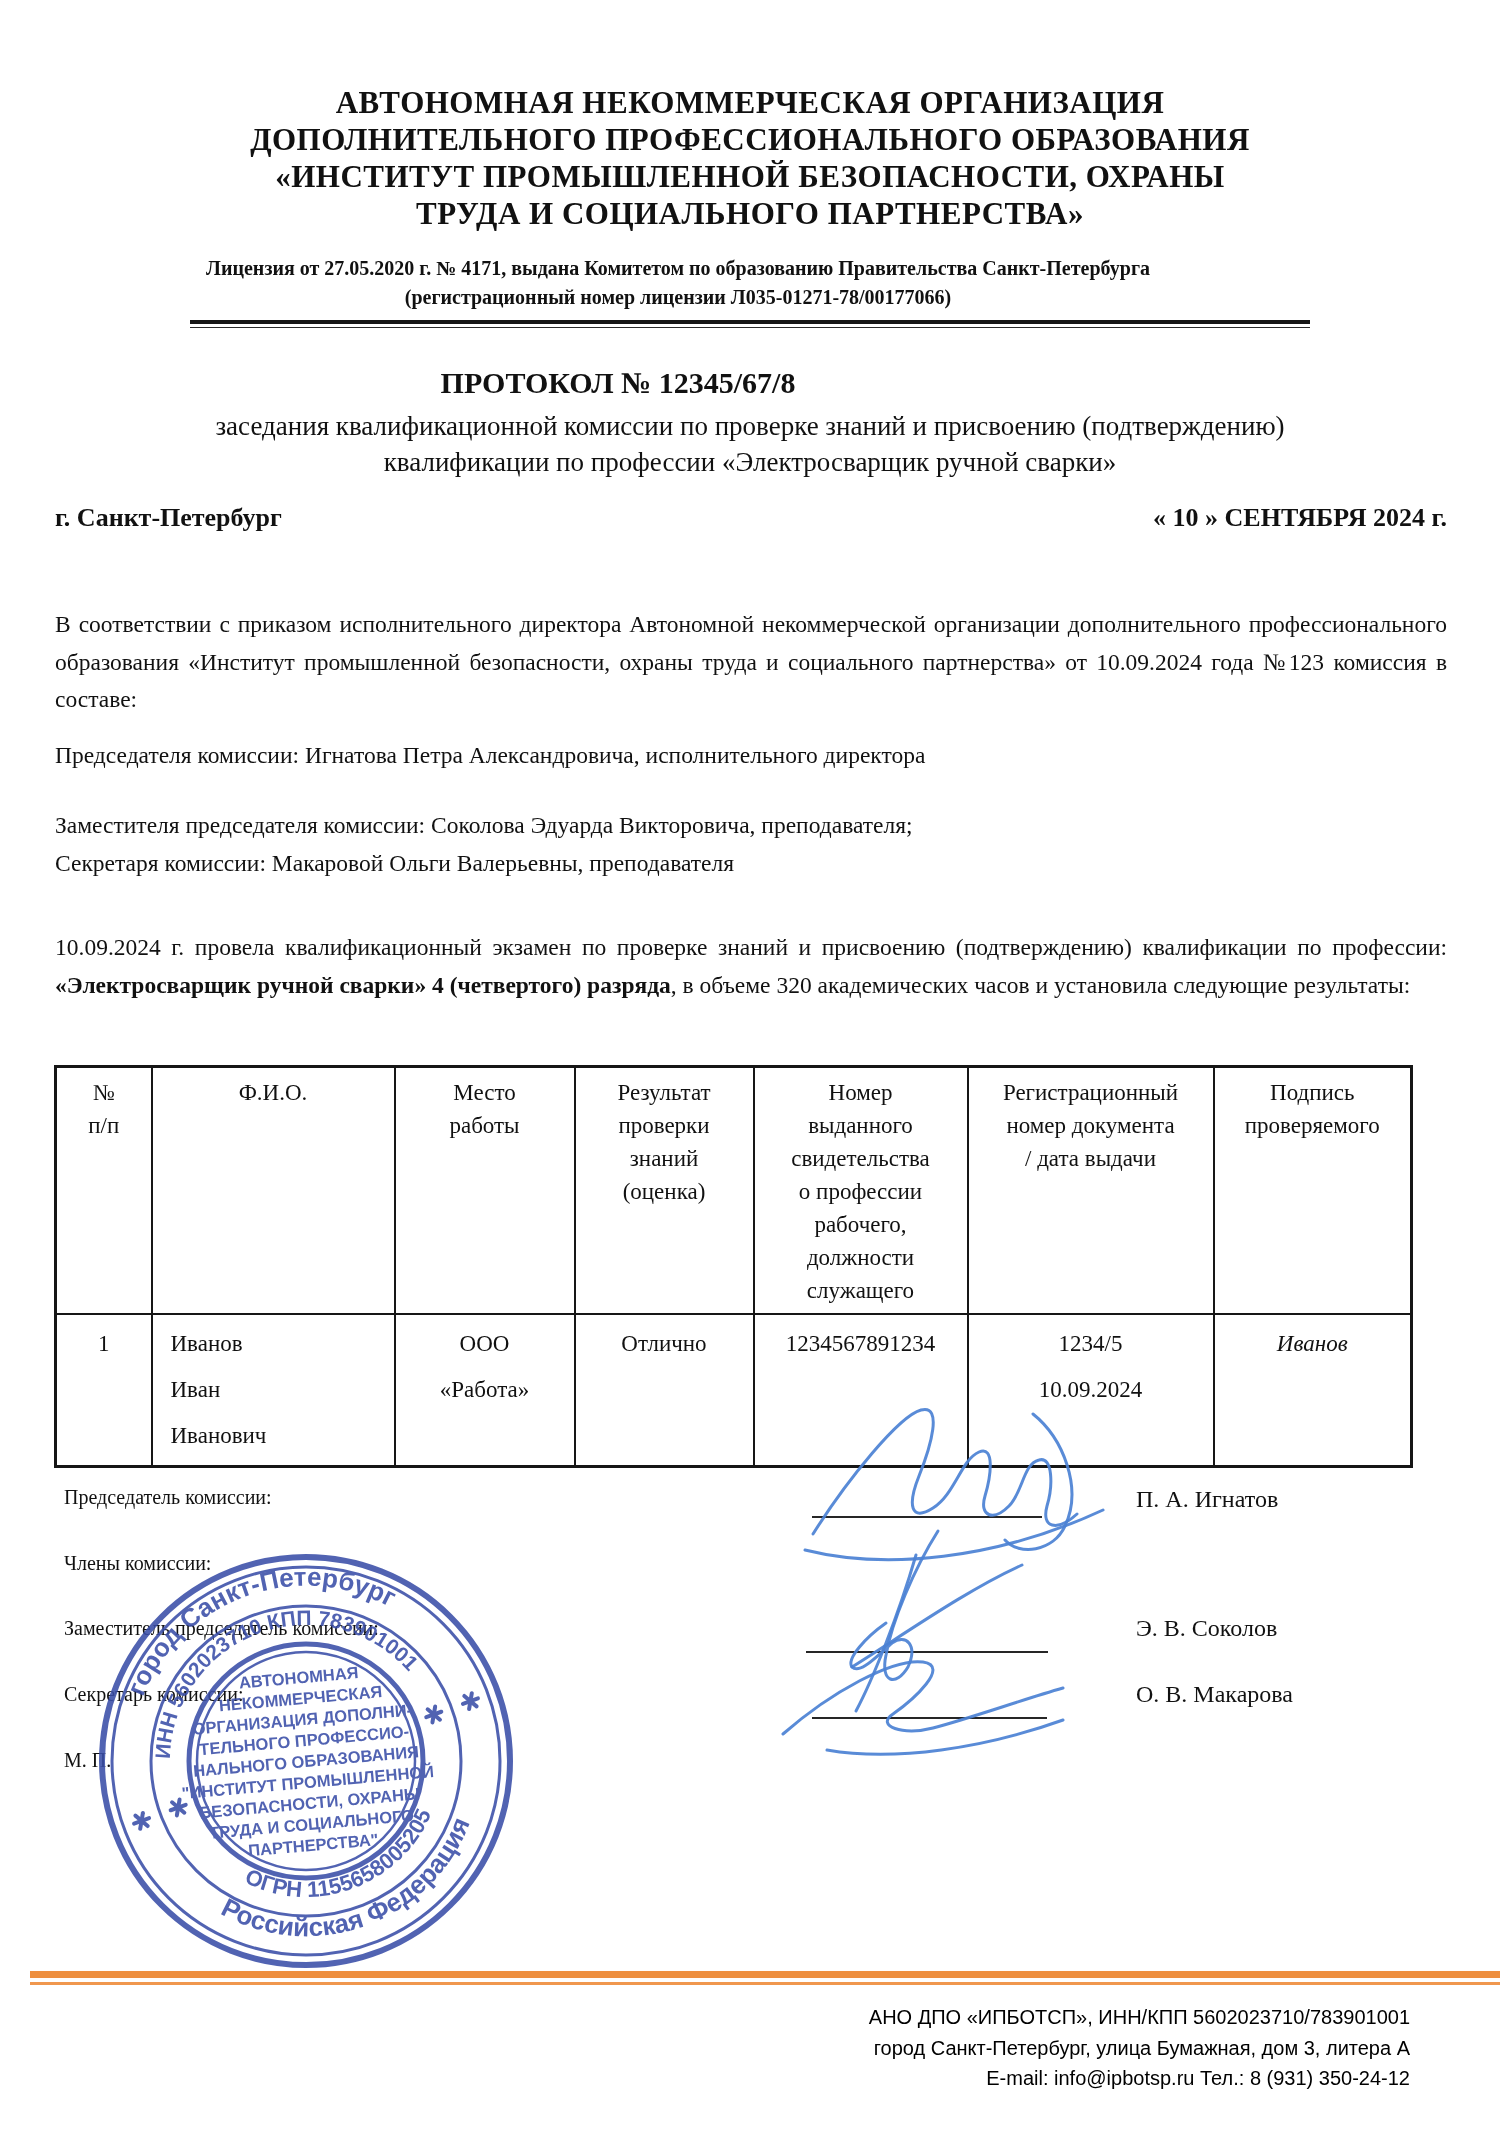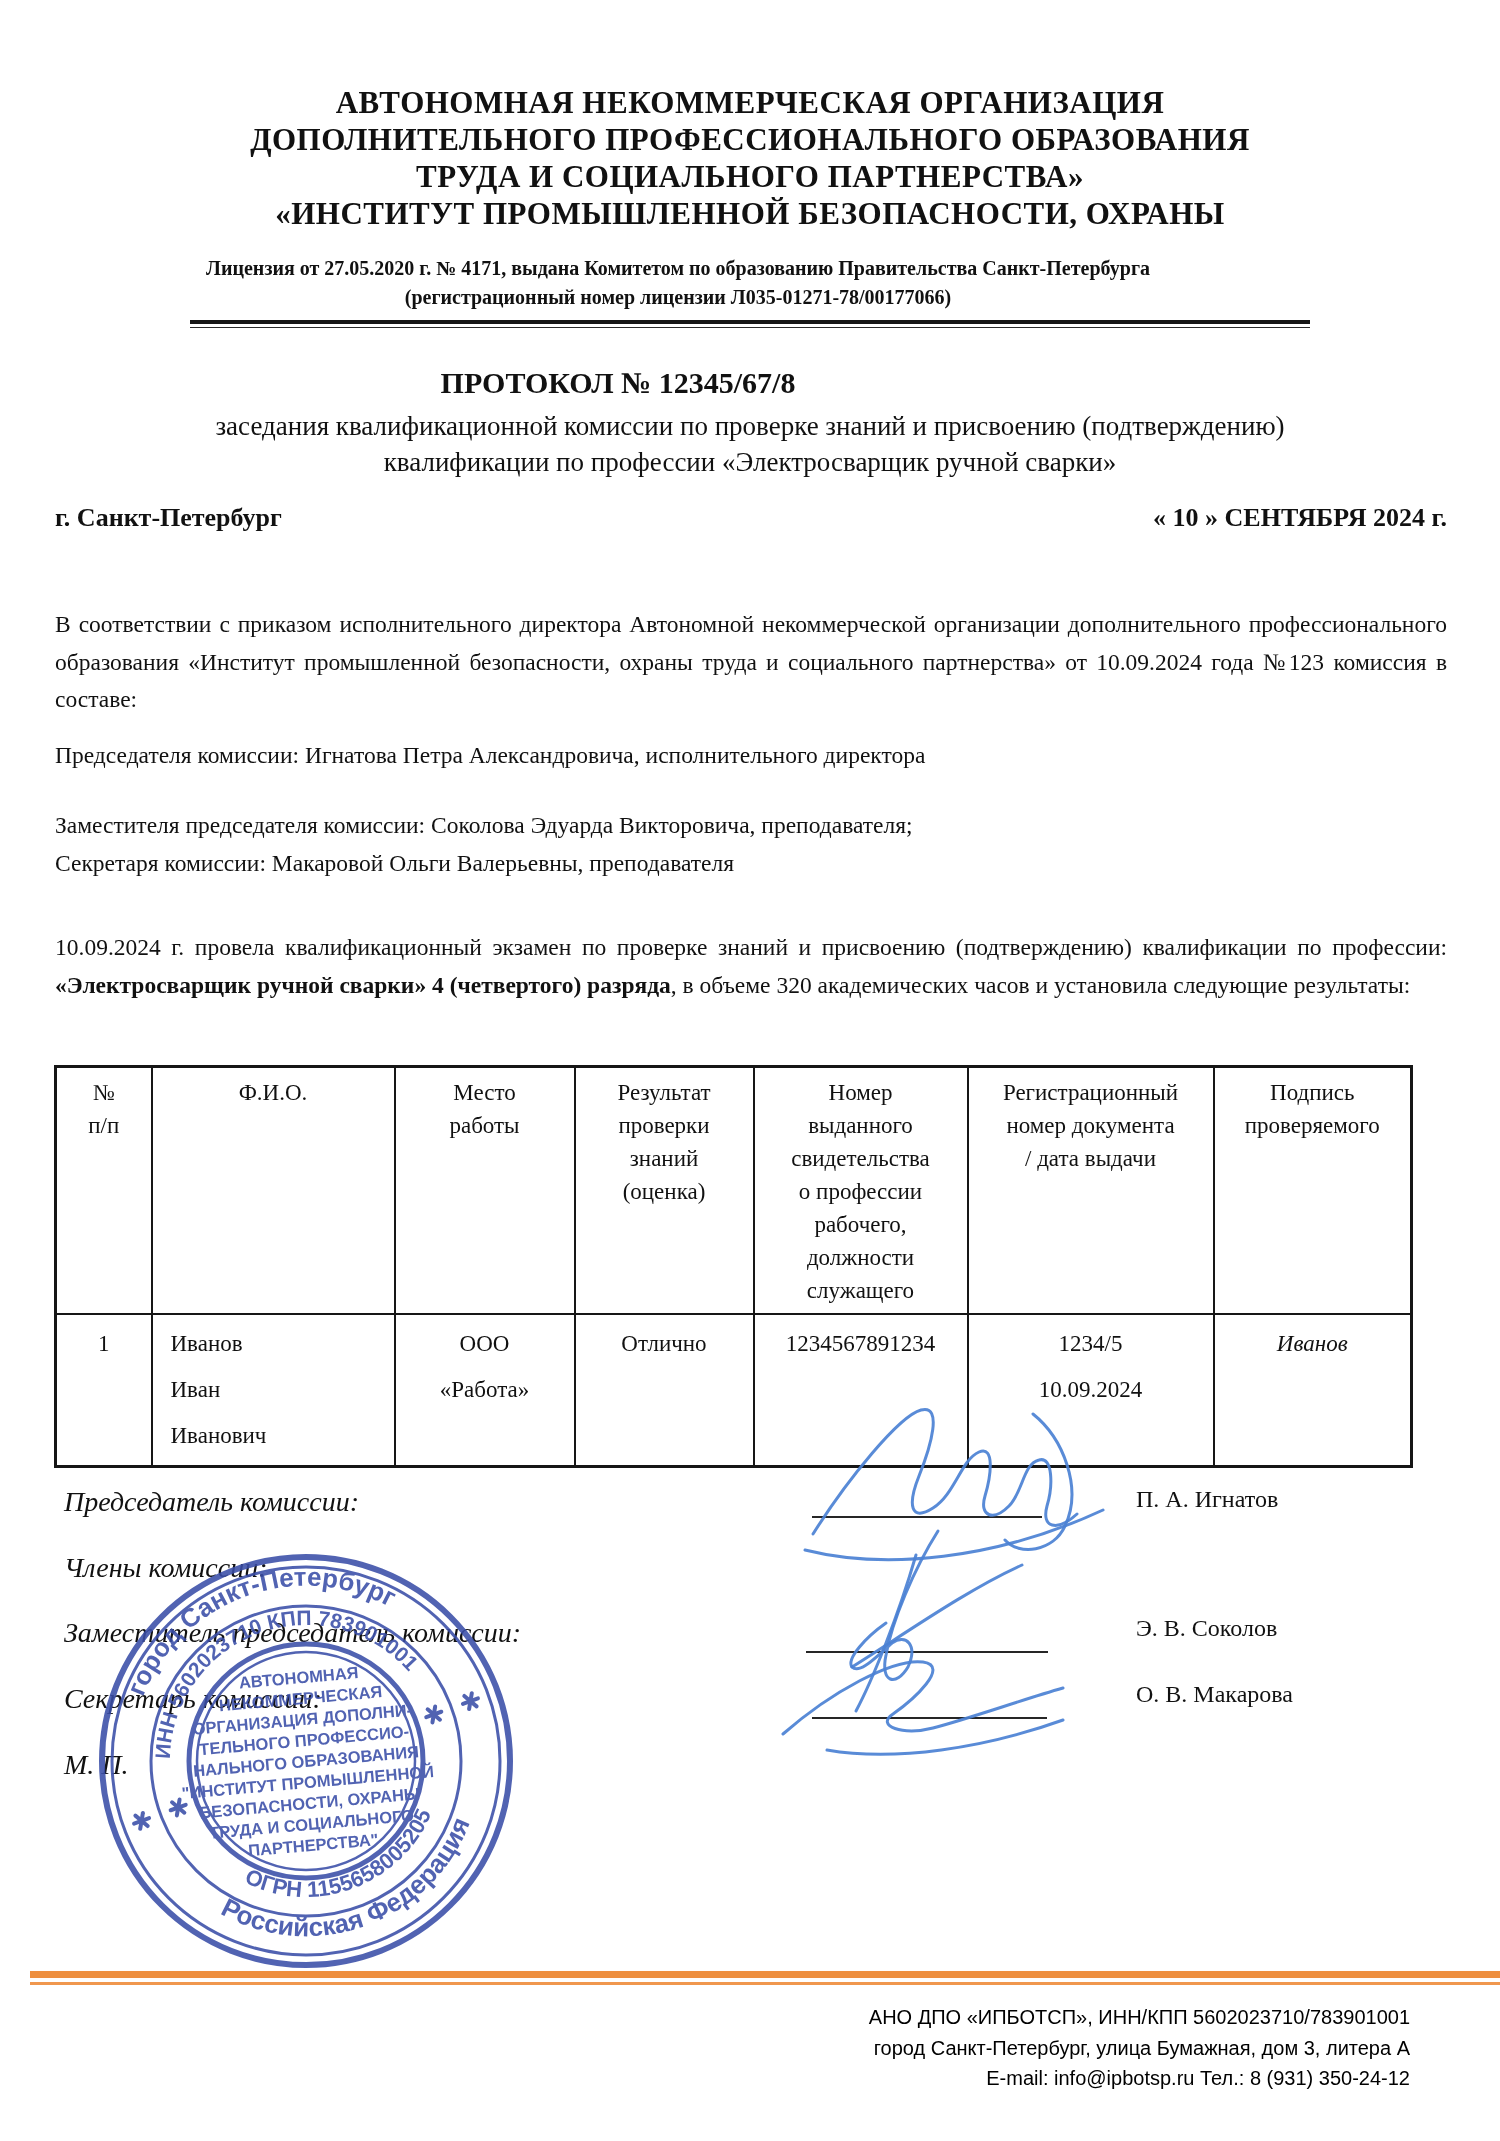--- a/index.html
+++ b/index.html
@@ -35,21 +35,21 @@
   .doc-table{position:absolute;top:1065px;left:54px;border-collapse:collapse;
              table-layout:fixed;width:1356px;border:3px solid #161616;}
   .doc-table td{border:2px solid #161616;vertical-align:top;text-align:center;
                 white-space:pre-line;padding:4px 4px 6px;}
   .doc-table .hrow td{font-size:23px;line-height:33px;height:222px;padding-top:8px;}
   .doc-table .drow td{font-size:23px;line-height:46px;height:126px;padding-top:6px;}
   .cell-fio{text-align:left !important;padding-left:18px !important;}
   .cell-sig{font-style:italic;}
 
   
-  .sig-label{position:absolute;left:64px;font-size:28px;white-space:nowrap;font-style:italic;}
+  .sig-label{position:absolute;left:64px;font-size:20px;white-space:nowrap;}
   .sig-name{position:absolute;left:1136px;font-size:24px;white-space:nowrap;}
   .sig-line{position:absolute;height:0;border-bottom:2px solid #262626;}
   .sig-svg{position:absolute;overflow:visible;}
   .sig-svg path{fill:none;stroke:#4b81d4;stroke-width:3;stroke-linecap:round;opacity:.92;}
 
   
   .stamp{position:absolute;left:96px;top:1549px;width:420px;height:424px;opacity:.88;}
   .stamp .ring{fill:none;}
   .stamp text{font-family:"Liberation Sans","DejaVu Sans",sans-serif;font-weight:bold;}
 
@@ -61,22 +61,22 @@
                font-size:20px;line-height:30.5px;color:#000000;}
 </style>
 </head>
 <body>
 
 <div class="page">
 
   <div class="org-header">
     <div>АВТОНОМНАЯ НЕКОММЕРЧЕСКАЯ ОРГАНИЗАЦИЯ</div>
     <div>ДОПОЛНИТЕЛЬНОГО ПРОФЕССИОНАЛЬНОГО ОБРАЗОВАНИЯ</div>
+    <div>«ИНСТИТУТ ПРОМЫШЛЕННОЙ БЕЗОПАСНОСТИ, ОХРАНЫ</div>
     <div>ТРУДА И СОЦИАЛЬНОГО ПАРТНЕРСТВА»</div>
-    <div>«ИНСТИТУТ ПРОМЫШЛЕННОЙ БЕЗОПАСНОСТИ, ОХРАНЫ</div>
   </div>
   <div class="license">
     <div>Лицензия от 27.05.2020 г. № 4171, выдана Комитетом по образованию Правительства Санкт-Петербурга</div>
     <div>(регистрационный номер лицензии Л035-01271-78/00177066)</div>
   </div>
   <div class="black-rule"></div>
 
   <div class="protocol-no">ПРОТОКОЛ № 12345/67/8</div>
   <div class="protocol-sub">
     <div>заседания квалификационной комиссии по проверке знаний и присвоению (подтверждению)</div>

